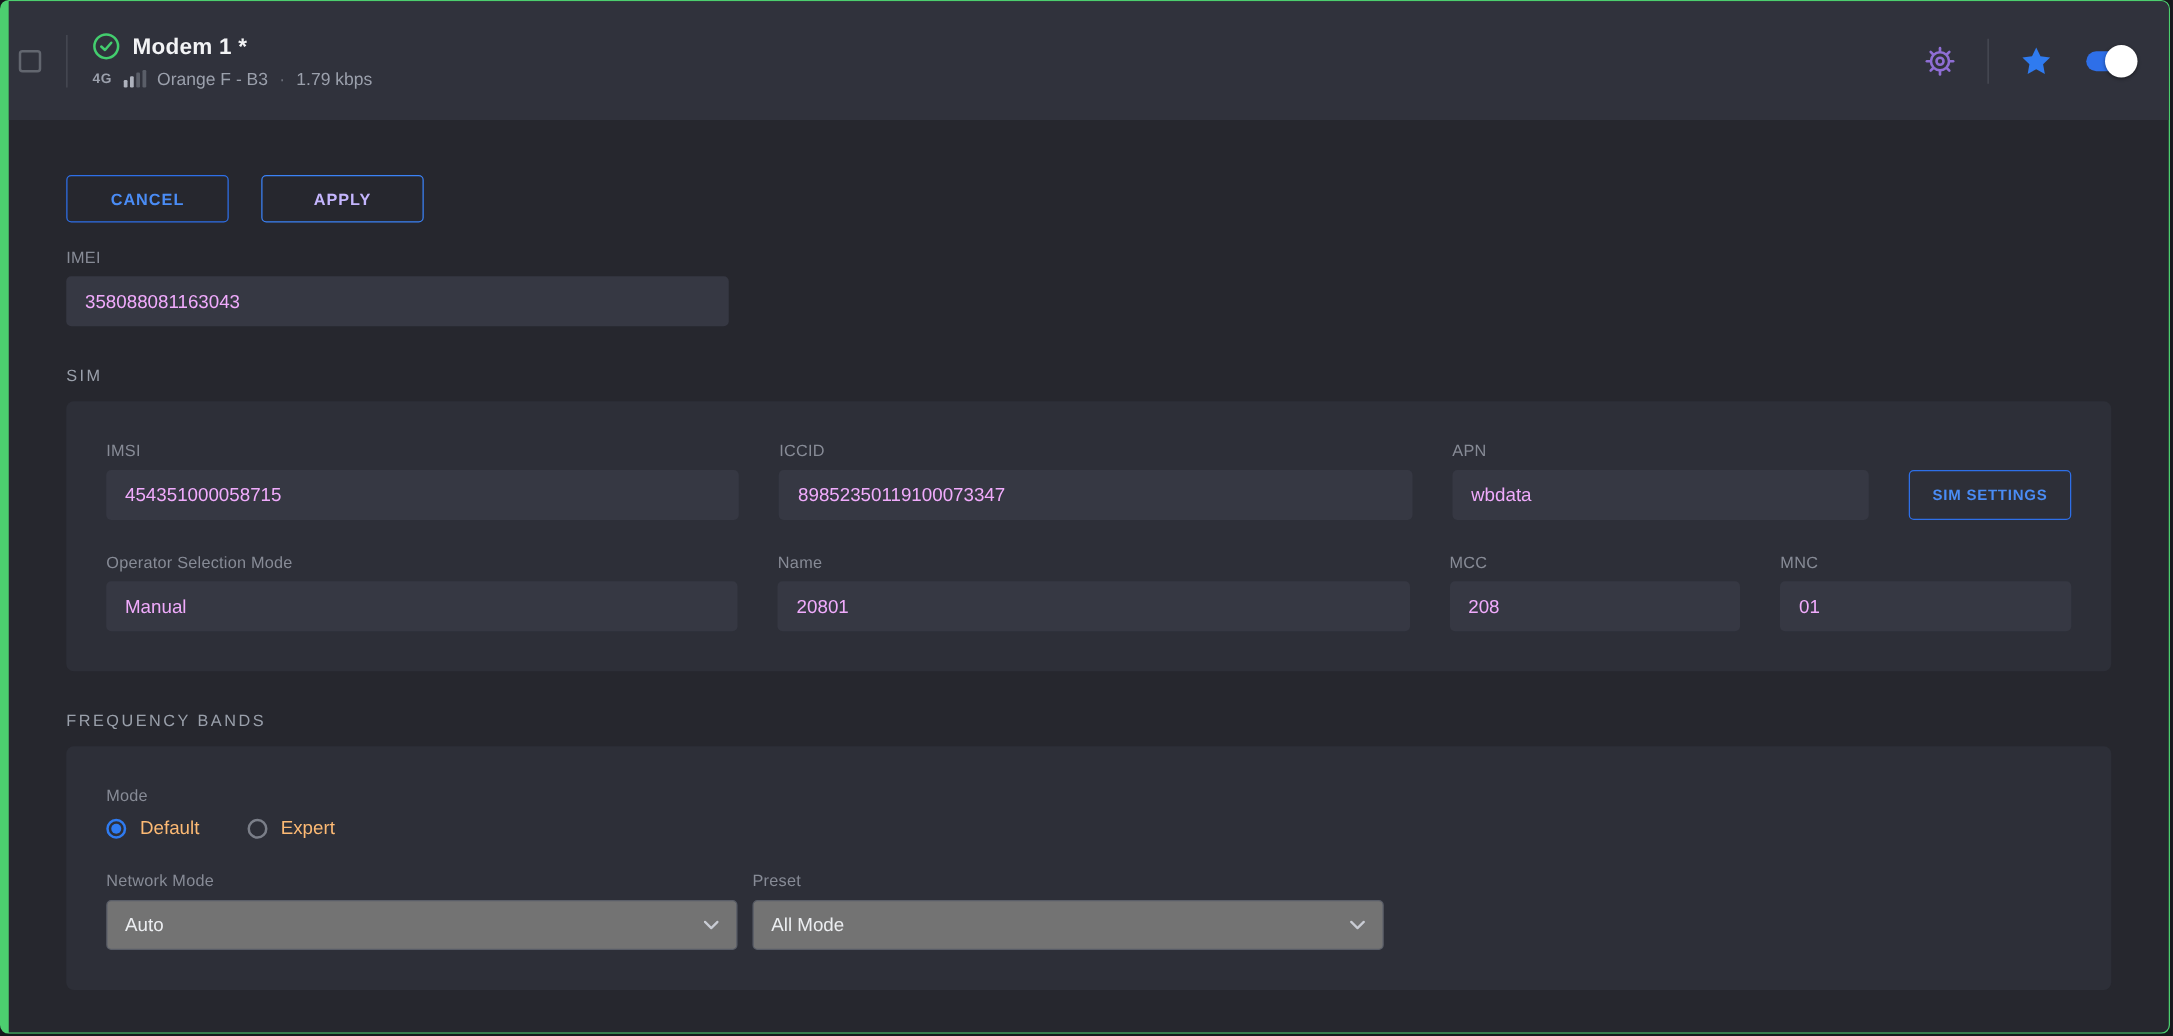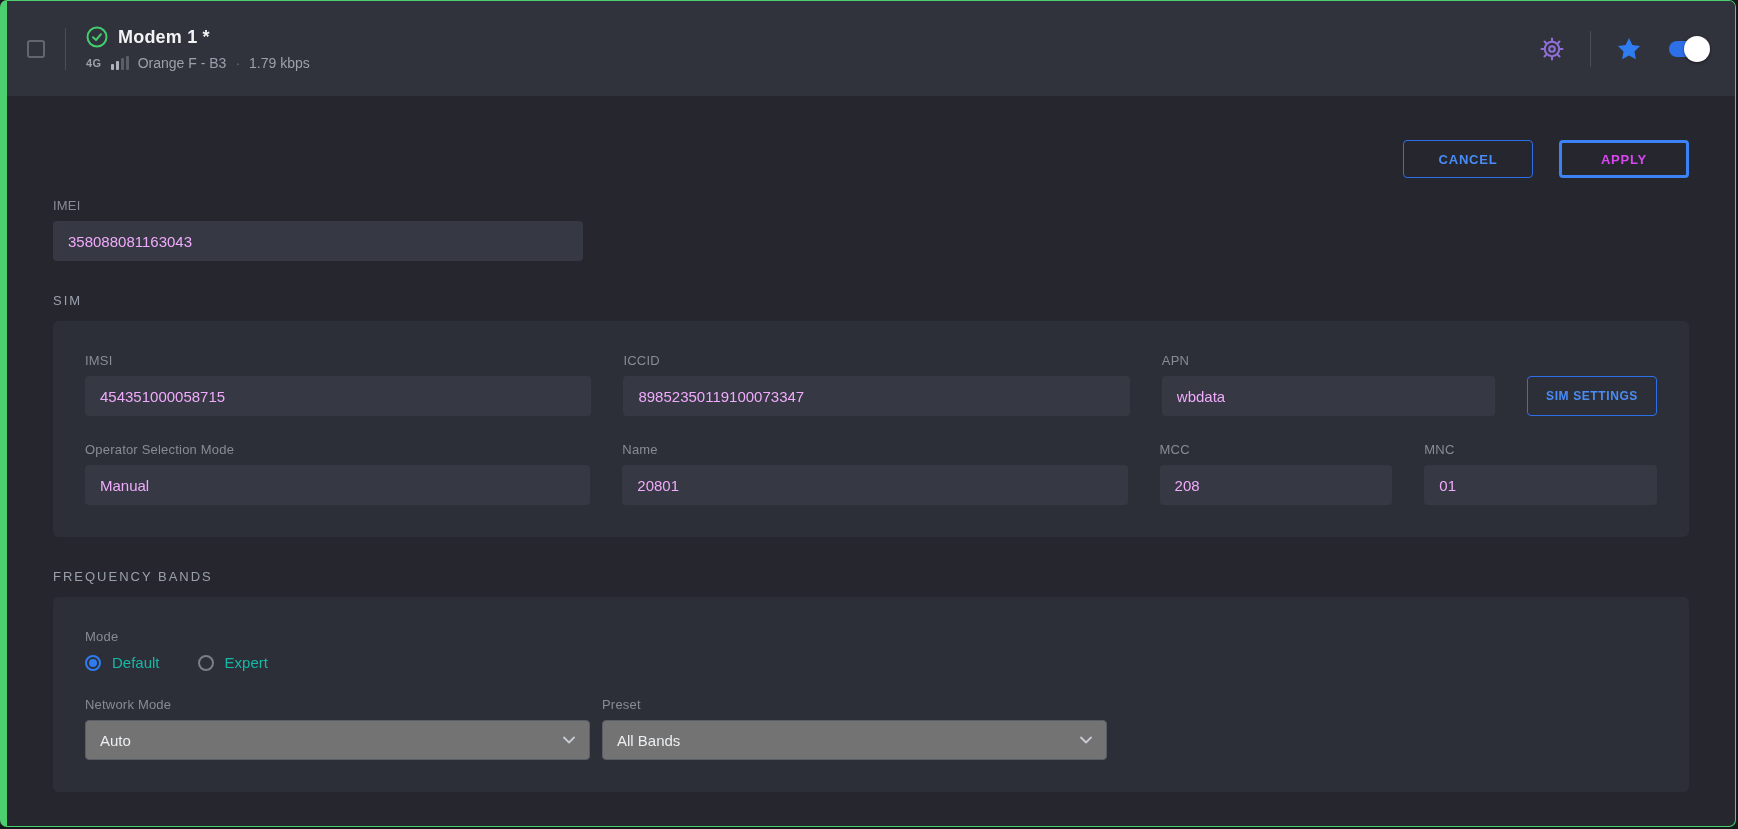--- a/index.html
+++ b/index.html
@@ -1,20 +1,20 @@
 <!DOCTYPE html>
 <html><head>
 <meta charset="utf-8">
 <style>
   html,body{margin:0;padding:0;background:#17181c;font-family:"Liberation Sans",sans-serif;}
   .frame{position:relative;width:1736px;height:827px;background:#26272e;border:1px solid #4ccf6f;
          border-left:7px solid #4ccf6f;border-radius:7px;overflow:hidden;box-sizing:border-box;}
   
   .hdr{height:95px;background:#30323c;display:flex;align-items:center;box-sizing:border-box;
-       padding:0 28px 0 20px;}
+       padding:0 28px 0 8px;}
   .chk{width:18px;height:18px;border:2px solid #62666f;border-radius:3px;background:transparent;
        appearance:none;-webkit-appearance:none;margin:0;cursor:pointer;}
   .vdiv{width:1px;height:42px;background:#4a4d57;margin:0 20px;}
   .vdiv.short{height:36px;margin:0 24px;}
   .title-block{display:flex;flex-direction:column;gap:7px;}
   .title-row{display:flex;align-items:center;gap:10px;}
   .title{color:#f2f3f5;font-size:18px;font-weight:bold;letter-spacing:.2px;}
   .sub-row{display:flex;align-items:center;gap:9px;color:#9ba0ac;font-size:14px;text-align:center;}
   .nettype{font-size:11px;font-weight:bold;letter-spacing:.5px;color:#9ba0ac;}
   .bars{display:flex;align-items:flex-end;gap:2px;height:14px;}
@@ -25,45 +25,45 @@
   .b4{height:14px;background:#5a5e68;}
   .dot{color:#6a6e79;font-size:14px;}
   .hdr-right{margin-left:auto;display:flex;align-items:center;}
   .icon-btn{background:none;border:none;padding:0;cursor:pointer;display:flex;align-items:center;}
   
   .toggle{position:relative;width:38px;height:16px;background:#2e6fe8;border-radius:8px;margin-left:26px;cursor:pointer;}
   .toggle .knob{position:absolute;right:-3px;top:-5px;width:26px;height:26px;border-radius:50%;
         background:#fff;box-shadow:0 1px 3px rgba(0,0,0,.45);}
   
   .body{padding:0 46px;box-sizing:border-box;}
-  .actions{display:flex;justify-content:flex-end;gap:26px;margin-top:44px;}
+  .actions{display:flex;justify-content:flex-start;gap:26px;margin-top:44px;}
   .btn{height:38px;min-width:130px;box-sizing:border-box;background:transparent;border-radius:4px;
        font-family:"Liberation Sans",sans-serif;font-size:13px;font-weight:bold;letter-spacing:.8px;cursor:pointer;}
   .btn.primary-outline{border:1px solid #2e6fe8;color:#4a8cf5;}
-  .btn.disabled{border:3px solid #3b82f6;color:#d946ef;cursor:default;}
+  .btn.disabled{border:1px solid #3b82f6;color:#c4b5fd;cursor:default;}
   .flabel{display:block;color:#878b96;font-size:13px;margin-bottom:8px;letter-spacing:.2px;}
   .tinput{height:40px;box-sizing:border-box;width:100%;background:#363843;border:none;border-radius:4px;
           color:#f0abfc;font-size:15px;padding:0 15px;font-family:"Liberation Sans",sans-serif;outline:none;}
   .imei-wrap{margin-top:20px;width:530px;}
   .section-label{color:#9aa0ab;font-size:13px;letter-spacing:2px;margin-top:32px;}
   .panel{background:#2d2f38;border-radius:6px;padding:32px;margin-top:13px;}
   .prow{display:flex;gap:32px;}
   .prow + .prow{margin-top:26px;}
   .f-grow-lg{flex:1.52;}
   .f-grow-md{flex:1;}
   .f-grow-sm{flex:.7;}
   .btn-col{width:130px;flex:none;display:flex;flex-direction:column;justify-content:flex-end;}
   .btn.small{min-width:130px;font-size:12px;letter-spacing:.6px;height:40px;}
   
   .radio-row{display:flex;align-items:center;gap:38px;margin-top:10px;}
   .radio-opt{display:flex;align-items:center;gap:11px;cursor:pointer;}
   .radio{width:16px;height:16px;border-radius:50%;box-sizing:border-box;border:2px solid #7a7e88;position:relative;}
   .radio.checked{border-color:#2f7bf0;}
   .radio.checked::after{content:"";position:absolute;left:2px;top:2px;width:8px;height:8px;border-radius:50%;background:#2f7bf0;}
-  .radio-label{color:#14b8a6;font-size:15px;text-align:right;}
+  .radio-label{color:#fdba74;font-size:15px;text-align:right;}
   
   .dd-row{display:flex;gap:12px;margin-top:26px;}
   .dd-col{width:505px;flex:none;}
   .select{height:40px;box-sizing:border-box;border:1px solid #5a5e68;border-radius:4px;background:#737373;
           display:flex;align-items:center;justify-content:space-between;padding:0 14px;cursor:pointer;}
   .select .val{color:#eceef1;font-size:15px;}
 </style>
 </head>
 <body>
 
@@ -199,21 +199,21 @@
             <span style="display:flex;">
               <svg width="12" height="8" viewBox="0 0 12 8">
                   <path d="M1 1.5 L6 6.5 L11 1.5" fill="none" stroke="#c9ccd4" stroke-width="1.8" stroke-linecap="round" stroke-linejoin="round"></path>
                 </svg>
             </span>
           </div>
         </div>
         <div class="dd-col">
           <label class="flabel">Preset</label>
           <div class="select">
-            <span class="val">All Bands</span>
+            <span class="val">All Mode</span>
             <span style="display:flex;">
               <svg width="12" height="8" viewBox="0 0 12 8">
                   <path d="M1 1.5 L6 6.5 L11 1.5" fill="none" stroke="#c9ccd4" stroke-width="1.8" stroke-linecap="round" stroke-linejoin="round"></path>
                 </svg>
             </span>
           </div>
         </div>
       </div>
     </div>
 

